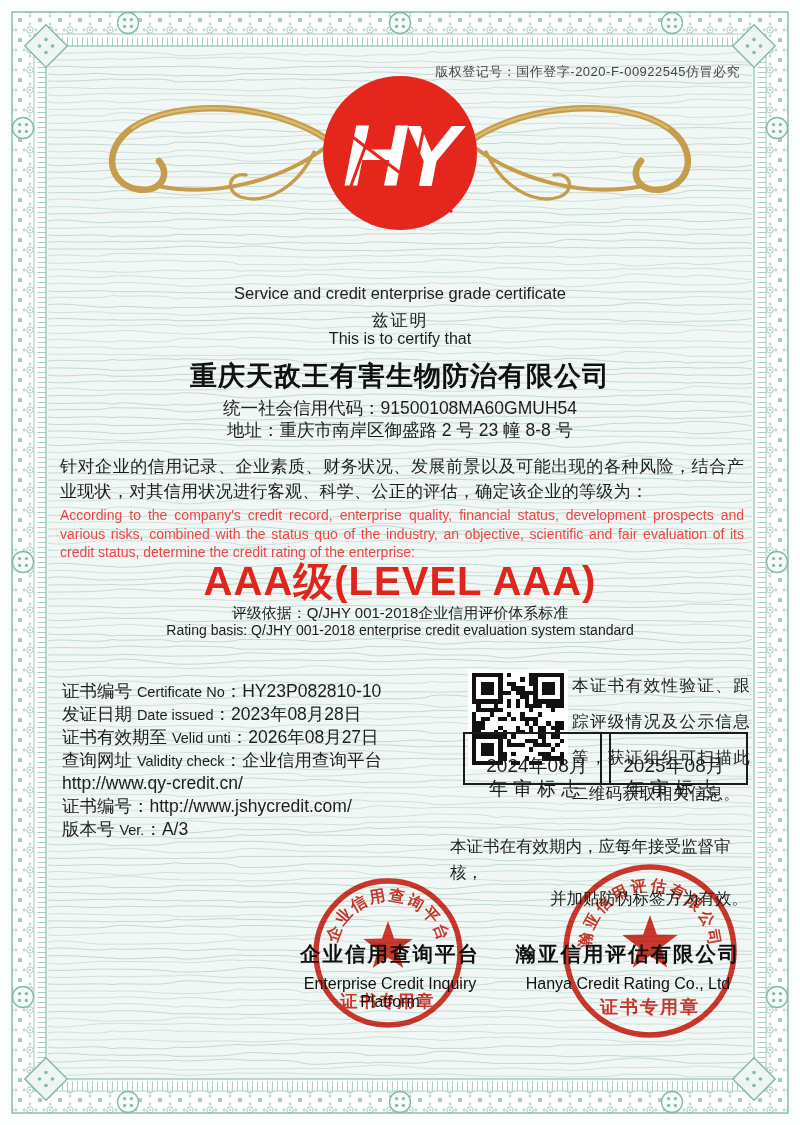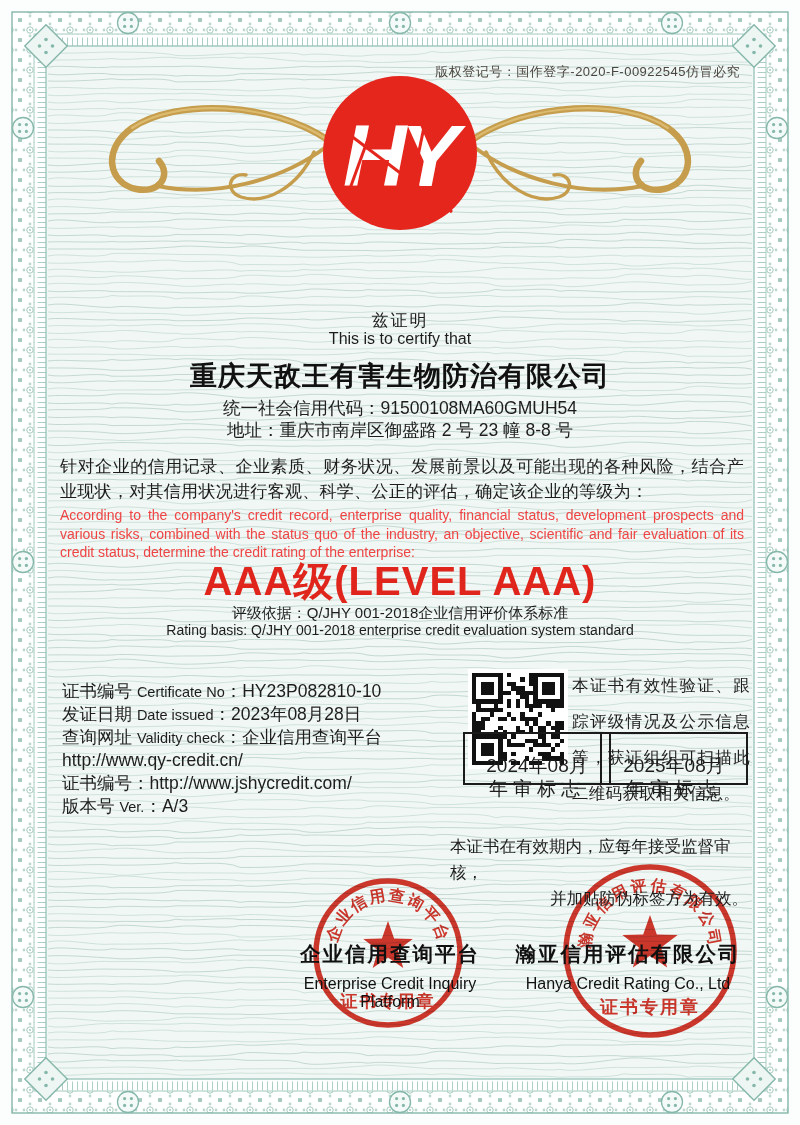--- a/index.html
+++ b/index.html
@@ -403,40 +403,44 @@
       <polygon fill="#d5281e" transform="translate(650,944) scale(1.12)" points="0,-26 -6.1,-8.4 -24.7,-8 -9.9,3.2 -15.3,21 0,10.4 15.3,21 9.9,3.2 24.7,-8 6.1,-8.4"></polygon>
       <text font-size="15.5" font-weight="bold" fill="#d5281e" letter-spacing="3" font-family="Liberation Sans, DejaVu Sans, sans-serif">
         <textPath href="#arc1" startOffset="50%" text-anchor="middle">瀚亚信用评估有限公司</textPath>
       </text>
       <text x="650" y="1013" text-anchor="middle" font-size="18" font-weight="bold" fill="#d5281e" letter-spacing="2" font-family="Liberation Sans, DejaVu Sans, sans-serif">证书专用章</text>
     </g>
   </svg>
 
   <div class="abs copyright">版权登记号：国作登字-2020-F-00922545仿冒必究</div>
 
+  <div class="abs ctr title-en">Service and credit enterprise grade certificate</div>
   <div class="abs ctr certify-cn">兹证明</div>
   <div class="abs ctr certify-en">This is to certify that</div>
 
   <div class="abs ctr company">重庆天敌王有害生物防治有限公司</div>
   <div class="abs ctr credit-code">统一社会信用代码：91500108MA60GMUH54</div>
   <div class="abs ctr address">地址：重庆市南岸区御盛路 2 号 23 幢 8-8 号</div>
 
   <div class="abs para-cn">针对企业的信用记录、企业素质、财务状况、发展前景以及可能出现的各种风险，结合产业现状，对其信用状况进行客观、科学、公正的评估，确定该企业的等级为：</div>
   <div class="abs para-en">According to the company's credit record, enterprise quality, financial status, development prospects and various risks, combined with the status quo of the industry, an objective, scientific and fair evaluation of its credit status, determine the credit rating of the enterprise:</div>
 
   <div class="abs ctr level">AAA级(LEVEL AAA)</div>
   <div class="abs ctr basis-cn">评级依据：Q/JHY 001-2018企业信用评价体系标准</div>
   <div class="abs ctr basis-en">Rating basis: Q/JHY 001-2018 enterprise credit evaluation system standard</div>
 
   <div class="abs details">
     <div class="d-line">
       <span class="d-cn">证书编号 </span><span class="d-en">Certificate No</span><span class="d-val">：HY23P082810-10</span>
     </div>
     <div class="d-line">
       <span class="d-cn">发证日期 </span><span class="d-en">Date issued</span><span class="d-val">：2023年08月28日</span>
+    </div>
+    <div class="d-line">
+      <span class="d-cn">证书有效期至 </span><span class="d-en">Velid unti</span><span class="d-val">：2026年08月27日</span>
     </div>
     <div class="d-line">
       <span class="d-cn">查询网址 </span><span class="d-en">Validity check</span><span class="d-val">：企业信用查询平台</span>
     </div>
     <div class="d-line">
       <span class="d-cn"></span><span class="d-en"></span><span class="d-val">http://www.qy-credit.cn/</span>
     </div>
     <div class="d-line">
       <span class="d-cn">证书编号</span><span class="d-en"></span><span class="d-val">：http://www.jshycredit.com/</span>
     </div>

